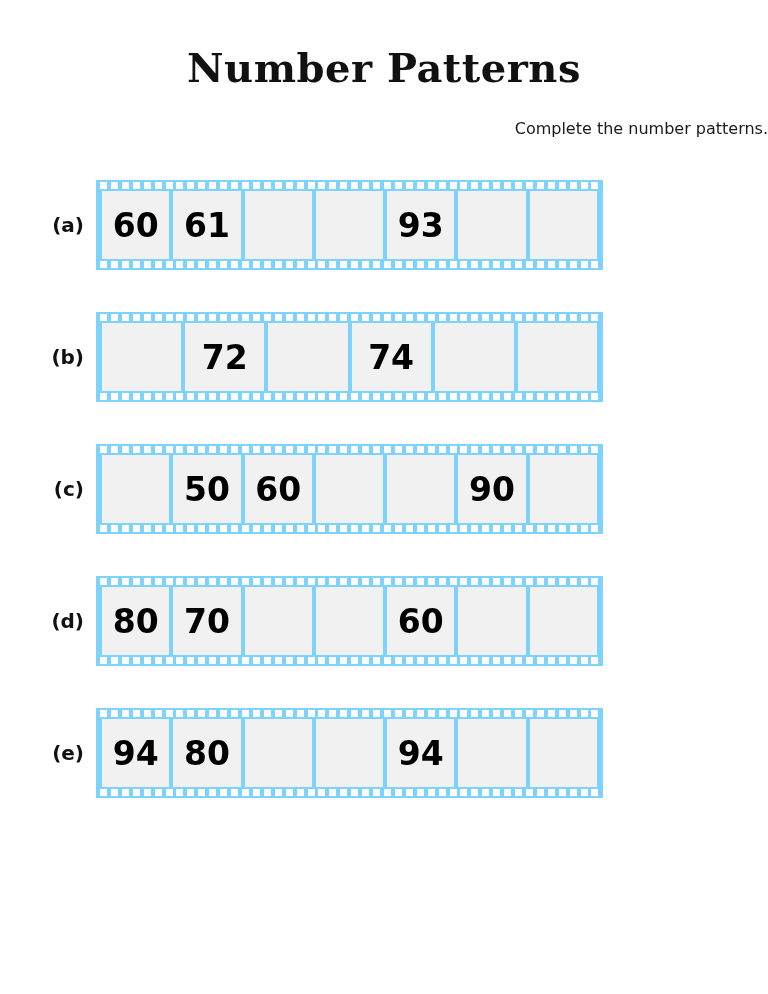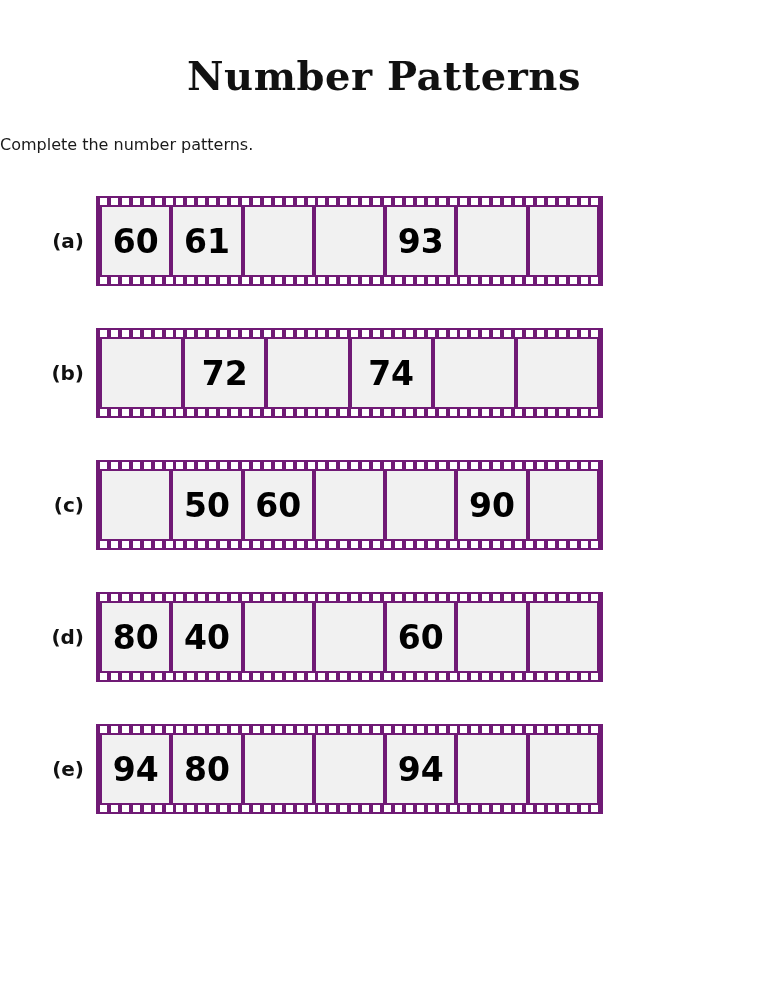--- a/index.html
+++ b/index.html
@@ -20,25 +20,25 @@
     height: 994px;
     box-sizing: border-box;
   }
   .title {
     text-align: center;
     font-family: "DejaVu Serif", serif;
     font-size: 40px;
     font-weight: 700;
     letter-spacing: 0.5px;
     color: #111111;
-    margin: 8px;
+    margin: 0;
     padding-top: 44px;
   }
   .subtitle {
-    text-align: left;
+    text-align: right;
     font-family: "DejaVu Sans", sans-serif;
     font-size: 16px;
     font-weight: 400;
     color: #1a1a1a;
     margin: 0;
     padding-top: 28px;
   }
   .rows {
     margin-top: 42px;
   }
@@ -55,21 +55,21 @@
     font-family: "DejaVu Sans", sans-serif;
     font-size: 20px;
     font-weight: 700;
     color: #111111;
     box-sizing: border-box;
   }
   .film {
     position: relative;
     width: 507px;
     height: 90px;
-    background: #701a75;
+    background: #7dd3fc;
     box-sizing: border-box;
     padding: 11px 4px;
     display: flex;
   }
   .perf {
     position: absolute;
     left: 4px;
     right: 4px;
     height: 7px;
     display: flex;
@@ -527,21 +527,21 @@
             <span></span>
             <span></span>
             <span></span>
             <span></span>
             <span></span>
             <span></span>
             <span></span>
             <span></span>
           </div>
         <div class="cell">80</div>
-        <div class="cell">40</div>
+        <div class="cell">70</div>
         <div class="cell"></div>
         <div class="cell"></div>
         <div class="cell">60</div>
         <div class="cell"></div>
         <div class="cell"></div>
       </div>
     </div>
 
     <div class="row">
       <div class="row-label">(e)</div>

